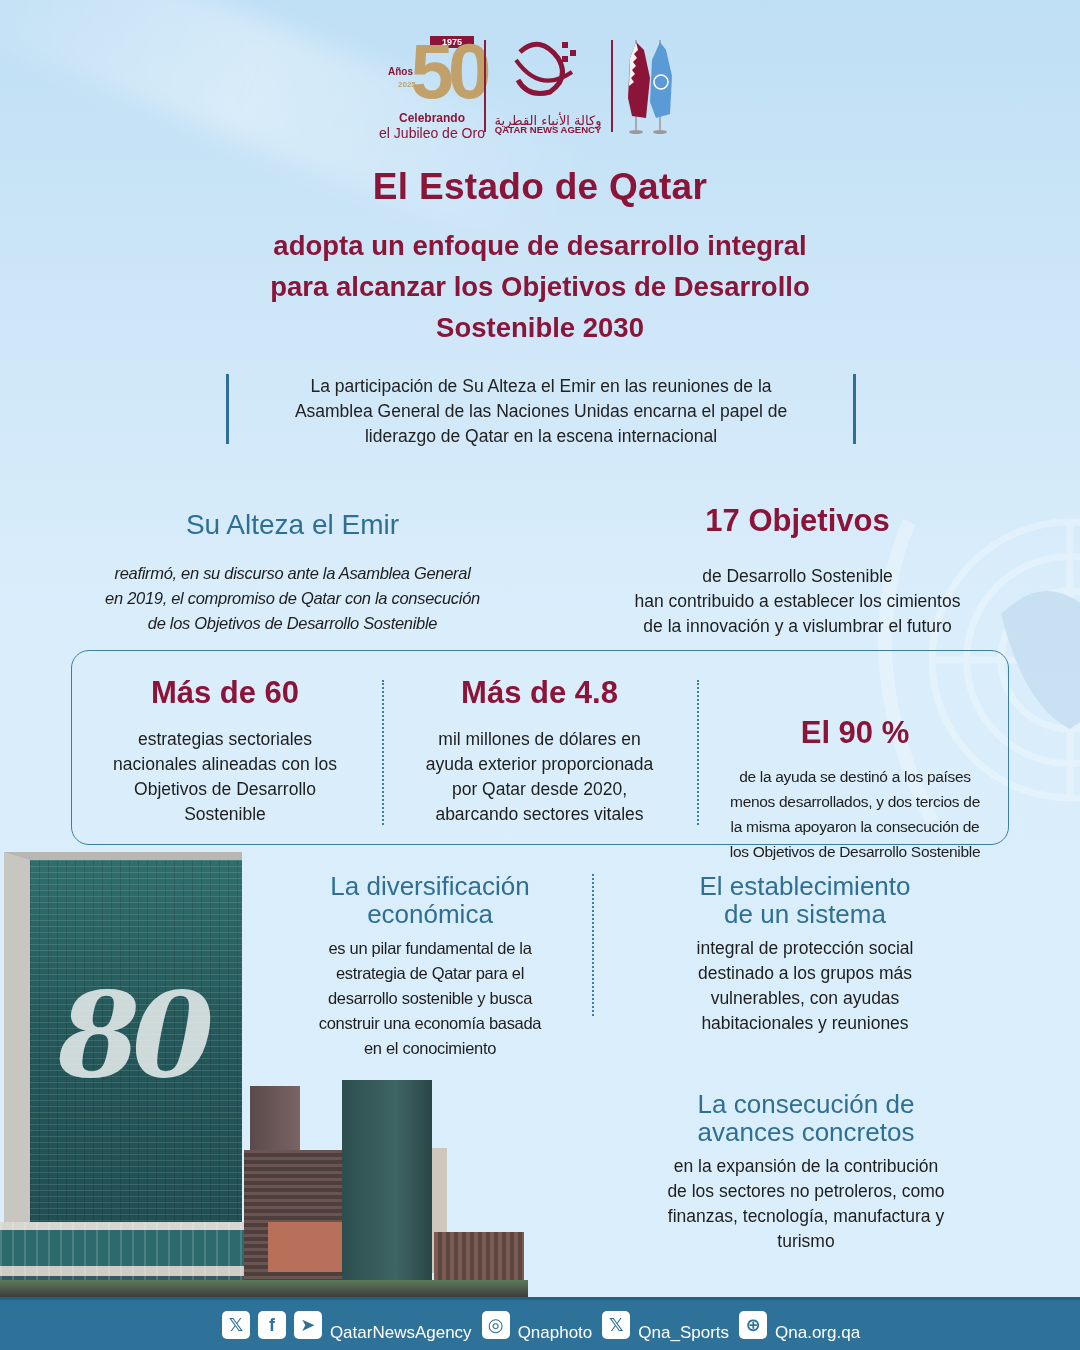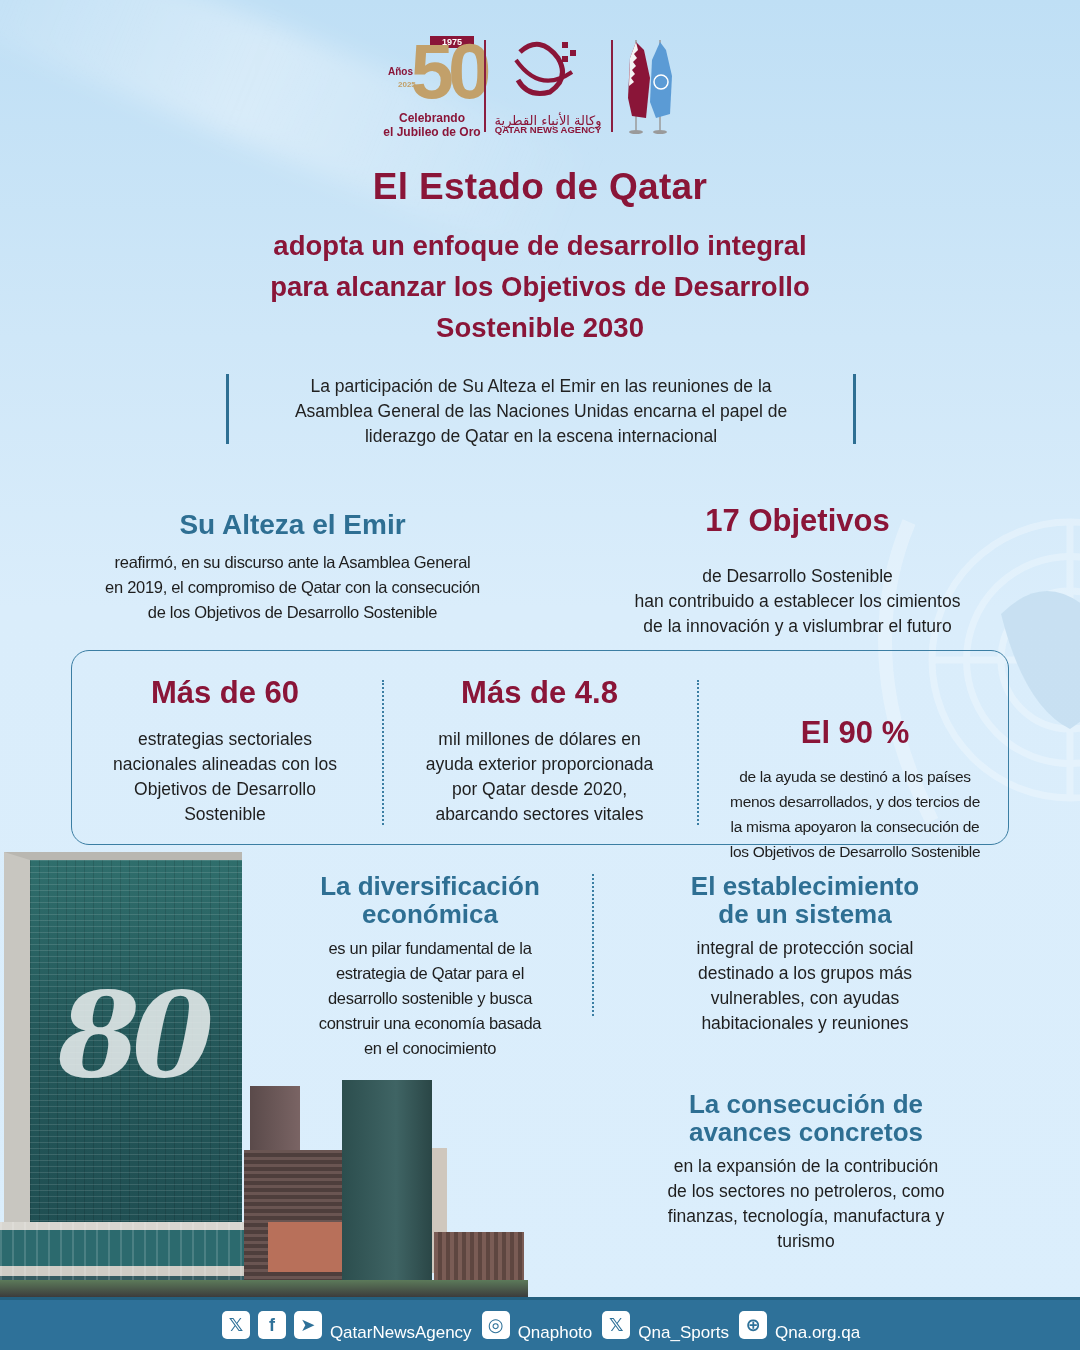--- a/index.html
+++ b/index.html
@@ -36,21 +36,21 @@
   .title-sub {
     left: 200px; width: 680px; top: 225px; font-size: 27.5px; font-weight: 700;
     color: #8a1538; line-height: 41px;
   }
   .lead-box {
     left: 226px; width: 630px; top: 374px; height: 70px;
     border-left: 3px solid #2e6f93; border-right: 3px solid #2e6f93;
   }
   .lead-text { font-size: 17.5px; line-height: 25px; color: #222; padding: 0 18px; }
 
-  .h-blue { color: #2e6f93; font-weight: 700; }
+  .h-blue { color: #2e6f93; font-weight: 400; }
   .h-maroon { color: #8a1538; font-weight: 700; }
   .body-cond { font-size: 16.5px; line-height: 25px; color: #1e1e1e; letter-spacing: -0.3px; }
   .body-reg { font-size: 17.5px; line-height: 25px; color: #1e1e1e; }
 
   .stats-box {
     left: 71px; top: 650px; width: 938px; height: 195px;
     border: 1.5px solid #3b7ea3; border-radius: 18px;
   }
   .dot-sep { border-left: 2px dotted #3b7ea3; }
 
@@ -107,21 +107,21 @@
   </g>
   <path d="M70,80 Q90,60 110,80 Q130,110 100,130 Q80,120 70,80Z" fill="#9cc2dc"></path>
 </svg>
 
 <div class="abs logo-50">
   <div class="abs" style="left:46px;top:0;width:44px;height:12px;background:#8a1538;color:#fff;font-size:9px;font-weight:700;text-align:center;line-height:12px;">1975</div>
   <div class="abs" style="left:16px;top:-10px;width:96px;font-size:78px;font-weight:700;color:#c2a06a;text-align:center;letter-spacing:-6px;line-height:90px;">50</div>
   <div class="abs" style="left:4px;top:30px;font-size:10px;font-weight:700;color:#8a1538;">Años</div>
   <div class="abs" style="left:14px;top:44px;font-size:8px;font-weight:700;color:#c2a06a;">2025</div>
   <div class="abs center" style="left:-4px;top:76px;width:104px;font-size:12px;font-weight:700;color:#8a1538;line-height:13px;">Celebrando</div>
-  <div class="abs center" style="left:-6px;top:89px;width:108px;font-size:12px;font-weight:700;color:#8a1538;">el Jubileo de Oro</div>
+  <div class="abs center" style="left:-6px;top:89px;width:108px;font-size:14px;font-weight:400;color:#8a1538;">el Jubileo de Oro</div>
 </div>
 
 <div class="abs vsep" style="left:484px;"></div>
 
 <div class="abs logo-qna">
   <svg class="abs" style="left:18px;top:0;" width="76" height="62" viewBox="0 0 76 62">
     <path d="M10,14 Q30,-4 48,20 Q60,40 40,54 Q18,60 8,42" fill="none" stroke="#8a1538" stroke-width="5"></path>
     <path d="M6,22 Q30,56 62,34" fill="none" stroke="#8a1538" stroke-width="4"></path>
     <rect x="52" y="4" width="6" height="6" fill="#8a1538"></rect>
     <rect x="60" y="12" width="6" height="6" fill="#8a1538"></rect>
@@ -160,21 +160,21 @@
 <div class="abs lead-box">
   <div class="lead-text center">
     <div>La participación de Su Alteza el Emir en las reuniones de la</div>
     <div>Asamblea General de las Naciones Unidas encarna el papel de</div>
     <div>liderazgo de Qatar en la escena internacional</div>
   </div>
 </div>
 
 <div class="abs center" style="left:60px;width:465px;top:508px;">
   <div class="h-blue" style="font-size:28px;line-height:34px;">Su Alteza el Emir</div>
-  <div class="body-cond" style="margin-top:8px;">
+  <div class="body-cond" style="margin-top:19px;font-style:italic;">
     <div>reafirmó, en su discurso ante la Asamblea General</div>
     <div>en 2019, el compromiso de Qatar con la consecución</div>
     <div>de los Objetivos de Desarrollo Sostenible</div>
   </div>
 </div>
 
 <div class="abs center" style="left:585px;width:425px;top:502px;">
   <div class="h-maroon" style="font-size:31px;line-height:38px;">17 Objetivos</div>
   <div class="body-reg" style="margin-top:24px;">
     <div>de Desarrollo Sostenible</div>

